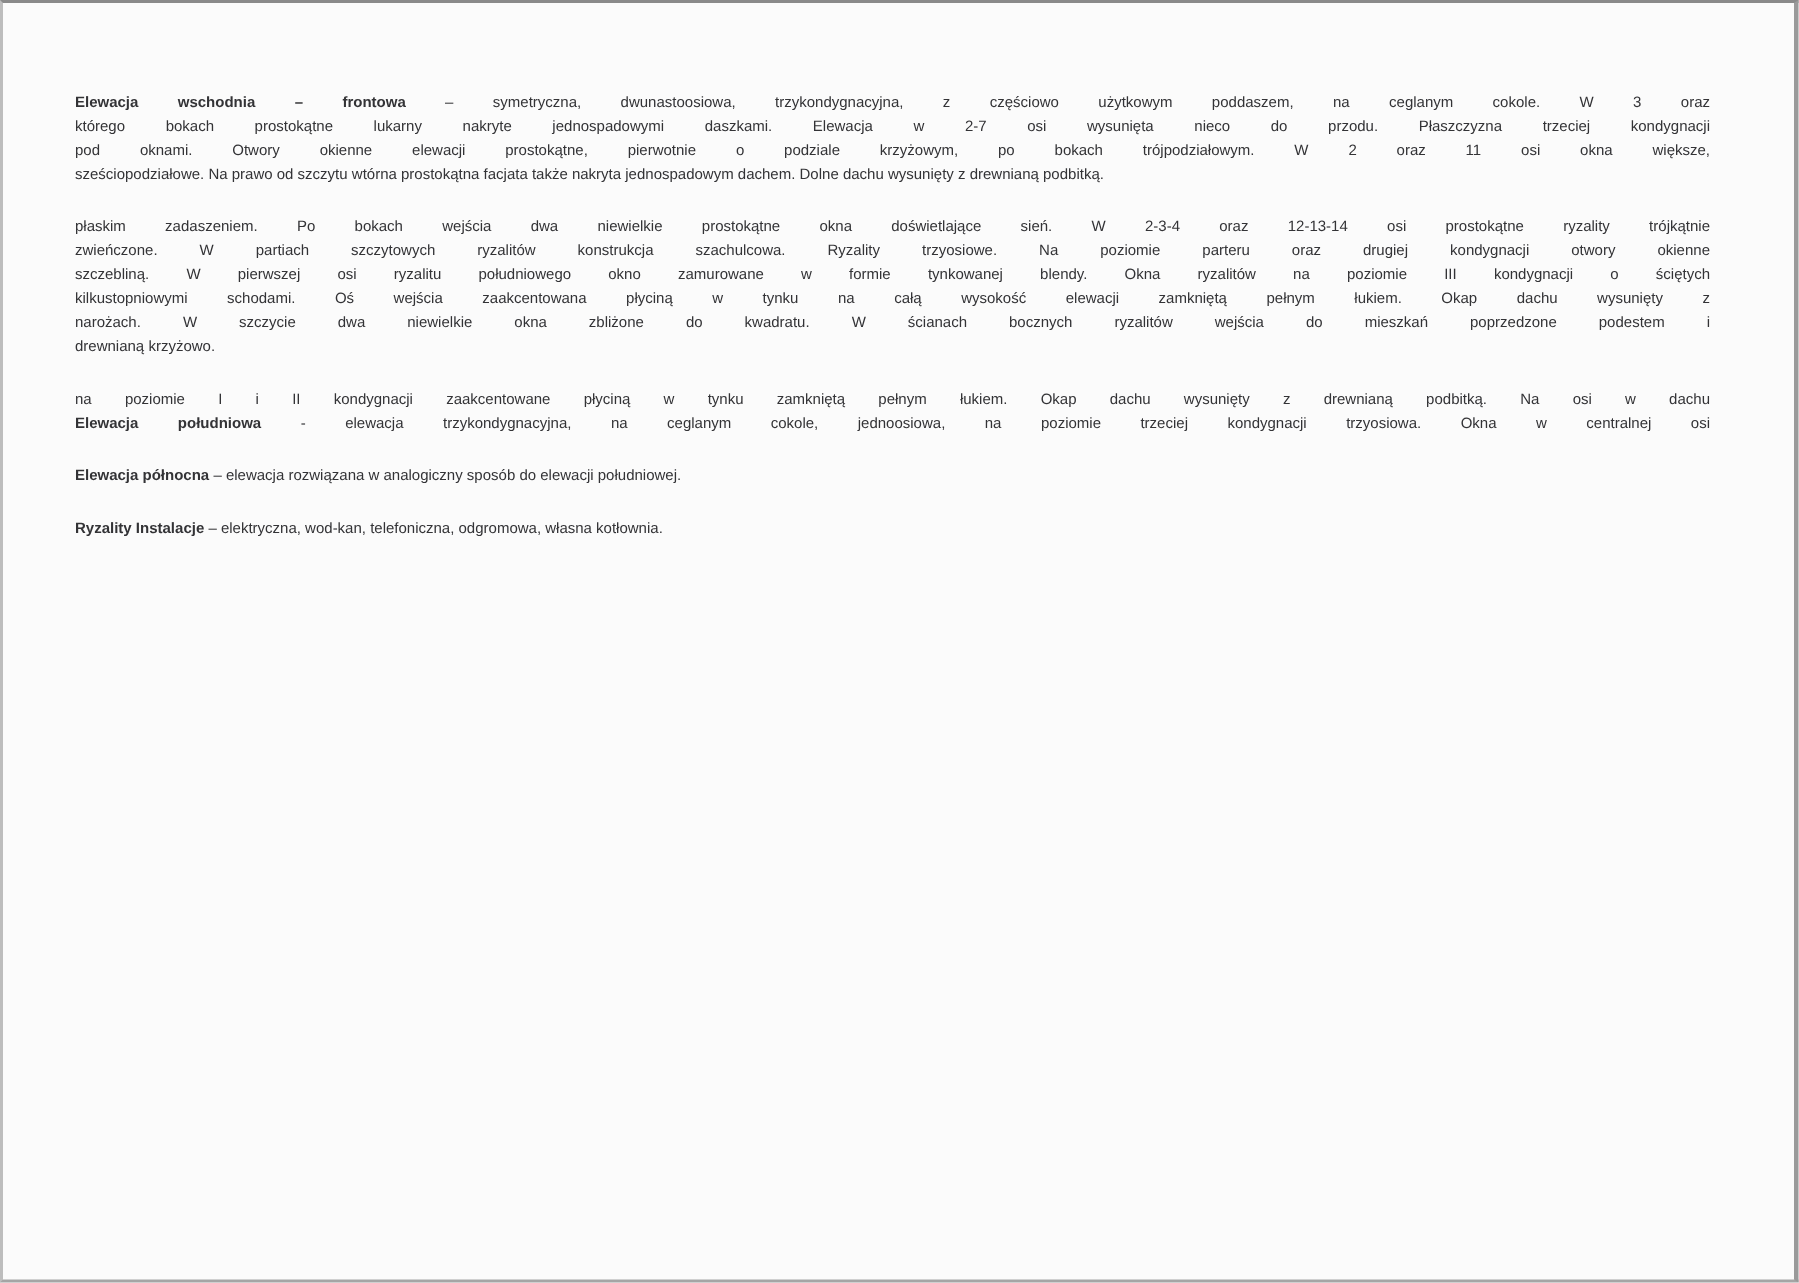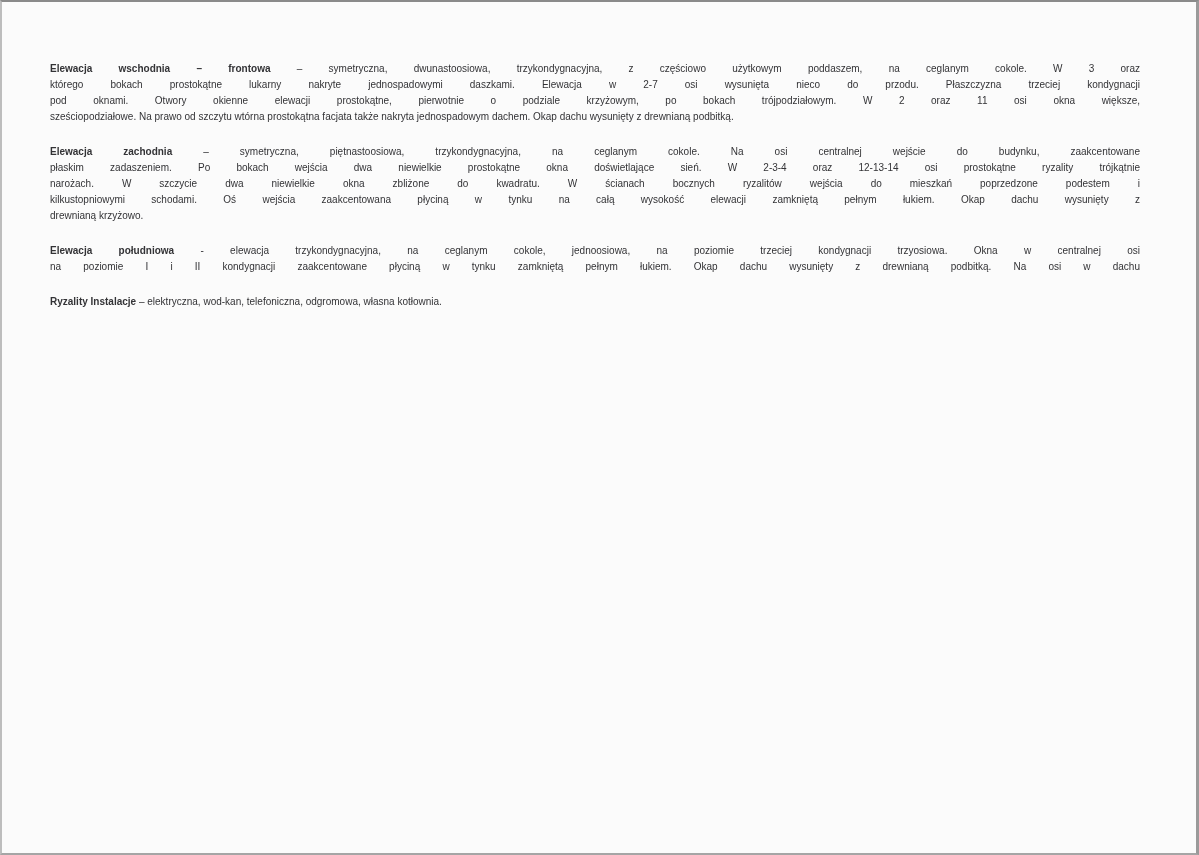--- a/index.html
+++ b/index.html
@@ -55,34 +55,38 @@
 <body>
 
 <div class="scan-frame"></div>
 
 <div class="doc">
 
   <div class="para">
     <span class="line"><span class="heading">Elewacja wschodnia  – frontowa</span><span> – symetryczna, dwunastoosiowa, trzykondygnacyjna, z częściowo użytkowym poddaszem, na ceglanym cokole. W 3 oraz</span></span>
     <span class="line">którego bokach prostokątne lukarny nakryte jednospadowymi daszkami. Elewacja w 2-7 osi wysunięta  nieco do przodu.  Płaszczyzna trzeciej kondygnacji</span>
     <span class="line">pod oknami. Otwory okienne elewacji prostokątne, pierwotnie o podziale krzyżowym, po bokach trójpodziałowym. W 2 oraz 11 osi okna większe,</span>
-    <span class="line last">sześciopodziałowe. Na prawo od szczytu wtórna prostokątna facjata także nakryta jednospadowym  dachem. Okap dachu wysunięty  z drewnianą podbitką.</span>
+    <span class="line last">sześciopodziałowe. Na prawo od szczytu wtórna prostokątna facjata także nakryta jednospadowym  dachem. Dolne dachu wysunięty  z drewnianą podbitką.</span>
   </div>
 
   <div class="para">
-    <span class="line"><span class="heading">Elewacja zachodnia</span><span> – symetryczna, piętnastoosiowa, trzykondygnacyjna, na ceglanym cokole. Na osi centralnej wejście do budynku, zaakcentowane</span></span>
     <span class="line">płaskim  zadaszeniem. Po bokach wejścia dwa niewielkie prostokątne okna doświetlające sień. W 2-3-4  oraz 12-13-14 osi prostokątne ryzality trójkątnie</span>
+    <span class="line">zwieńczone. W partiach  szczytowych ryzalitów konstrukcja szachulcowa. Ryzality trzyosiowe. Na poziomie parteru oraz drugiej kondygnacji otwory okienne</span>
+    <span class="line">szczebliną. W pierwszej osi ryzalitu południowego okno zamurowane w formie tynkowanej blendy. Okna  ryzalitów na poziomie III kondygnacji o ściętych</span>
+    <span class="line">kilkustopniowymi  schodami. Oś wejścia zaakcentowana płyciną w tynku na całą wysokość elewacji zamkniętą pełnym łukiem. Okap dachu wysunięty  z</span>
     <span class="line">narożach. W szczycie dwa niewielkie okna zbliżone do kwadratu. W ścianach bocznych  ryzalitów wejścia do mieszkań poprzedzone podestem i</span>
-    <span class="line">kilkustopniowymi  schodami. Oś wejścia zaakcentowana płyciną w tynku na całą wysokość elewacji zamkniętą pełnym łukiem. Okap dachu wysunięty  z</span>
     <span class="line last">drewnianą krzyżowo.</span>
   </div>
 
   <div class="para">
+    <span class="line">na poziomie I i II kondygnacji zaakcentowane płyciną w tynku zamkniętą pełnym łukiem. Okap dachu wysunięty  z drewnianą podbitką. Na osi  w dachu</span>
     <span class="line"><span class="heading">Elewacja południowa</span><span>  - elewacja  trzykondygnacyjna, na ceglanym cokole, jednoosiowa, na poziomie trzeciej kondygnacji trzyosiowa. Okna w centralnej osi</span></span>
-    <span class="line">na poziomie I i II kondygnacji zaakcentowane płyciną w tynku zamkniętą pełnym łukiem. Okap dachu wysunięty  z drewnianą podbitką. Na osi  w dachu</span>
   </div>
 
+  <div class="para">
+    <span class="line last"><span class="heading">Elewacja północna</span><span> – elewacja rozwiązana w analogiczny sposób do elewacji południowej.</span></span>
+  </div>
 
   <div class="para">
     <span class="line last"><span class="heading">Ryzality Instalacje</span><span> – elektryczna, wod-kan,  telefoniczna, odgromowa, własna kotłownia.</span></span>
   </div>
 
 </div>
 
 </body></html>

